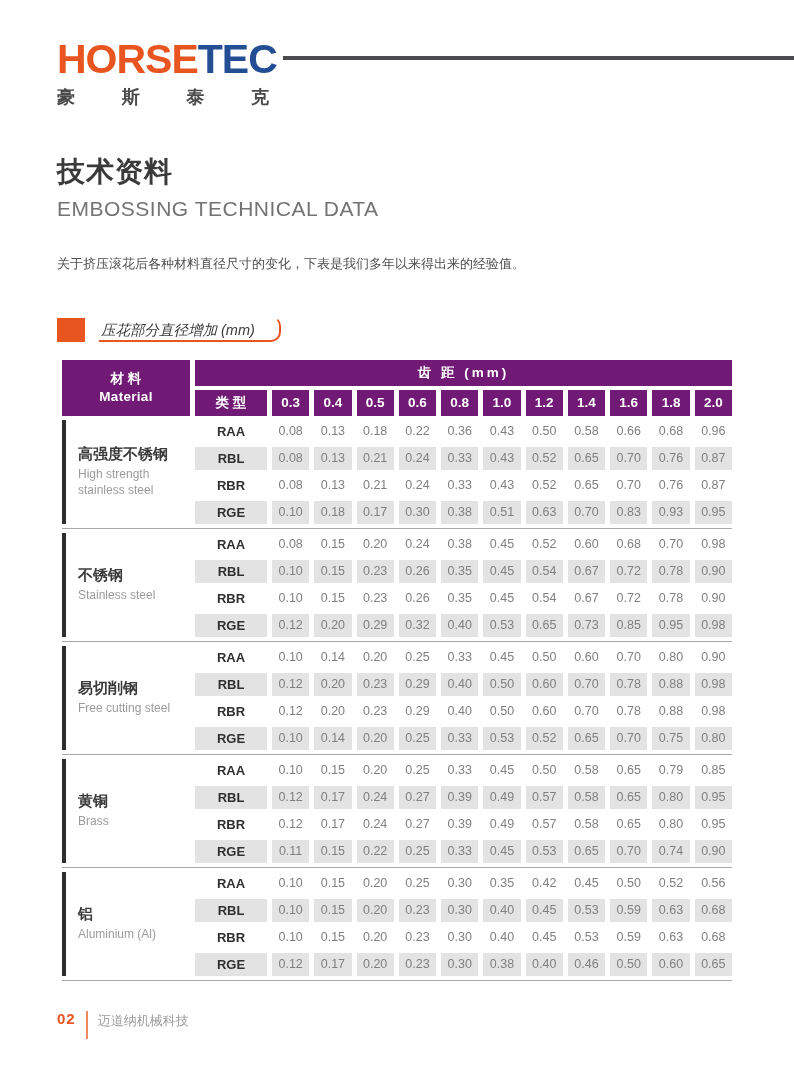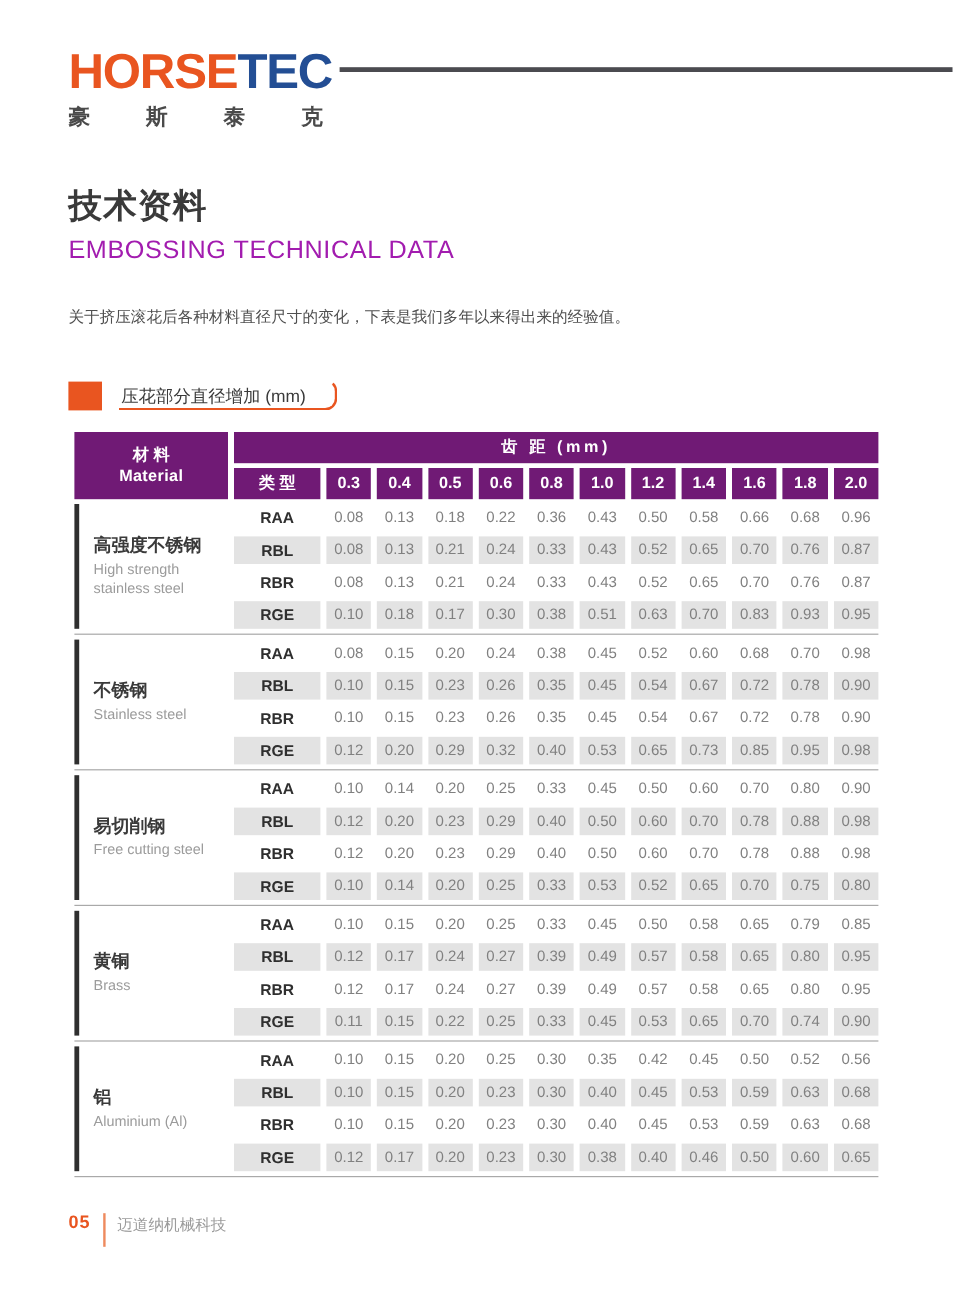--- a/index.html
+++ b/index.html
@@ -12,29 +12,29 @@
   .logo-block { width:212px; flex:0 0 auto; }
   .logo-text { font-size:41px; font-weight:bold; letter-spacing:-1px; line-height:0.78; white-space:nowrap; }
   .logo-horse { color:#E95520; }
   .logo-tec { color:#234E94;text-align:center; }
   .logo-cn { display:flex; justify-content:space-between; margin-top:9px; font-size:18px; font-weight:bold; color:#4A4A4A; }
   .header-line { flex:1 1 auto; height:4px; background:#4B4B50; margin-top:12px; margin-left:14px; }
 
   
   .title-section { margin:32px 57px 0; }
   .title-cn { font-size:28px; font-weight:bold; color:#3A3A3A; letter-spacing:1px;margin-top:44px; }
-  .title-en { font-size:21px; color:#a21caf; margin-top:6px; letter-spacing:0.5px; }
+  .title-en { font-size:21px; color:#737373; margin-top:6px; letter-spacing:0.5px; }
   .description { margin:34px 57px 0; font-size:13px; color:#4F4F4F; }
 
   
   .section-label { margin:43px 57px 0; display:flex; align-items:flex-end; height:26px; }
   .label-square { width:28px; height:24px; background:#E95520; flex:0 0 auto; }
   .label-text-box { position:relative; margin-left:14px; height:26px; padding:3px 24px 0 2px;
     font-size:14.5px; color:#3A3A3A; border-right:2px solid #E95520; border-bottom:2px solid #E95520;
-    border-top:2px solid transparent; border-radius:0 10px 10px 0; }
+    border-top:2px solid transparent; border-radius:0 10px 10px 0;font-style:italic; }
 
   
   .data-table { margin:14px 57px 0; width:680px; border-collapse:separate; border-spacing:5px 4px; table-layout:fixed; }
   .data-table th { background:#701a75; color:#ffffff; text-align:center; vertical-align:middle;
     font-weight:bold; height:26px; font-size:13.5px; }
   .th-pitch-span { font-size:15px; letter-spacing:3px; }
   .th-material { line-height:1.3; font-size:14px; }
   .th-material .en { letter-spacing:0.3px; }
   .data-table td { height:23px; text-align:center; vertical-align:middle; font-size:12.5px; color:#808080; background:#ffffff; }
   td.type-cell { color:#2F2F2F; font-weight:bold; font-size:13px; }
@@ -445,18 +445,18 @@
         <tr class="sep-row">
           <td colspan="13">
             <div class="sep-line"></div>
           </td>
         </tr>
       </tbody>
   </table>
 
 
   <div class="page-footer">
-    <div class="page-num">05</div>
+    <div class="page-num">02</div>
     <div class="footer-divider"></div>
     <div class="footer-company">迈道纳机械科技</div>
   </div>
 
 </div>
 
 </body></html>

